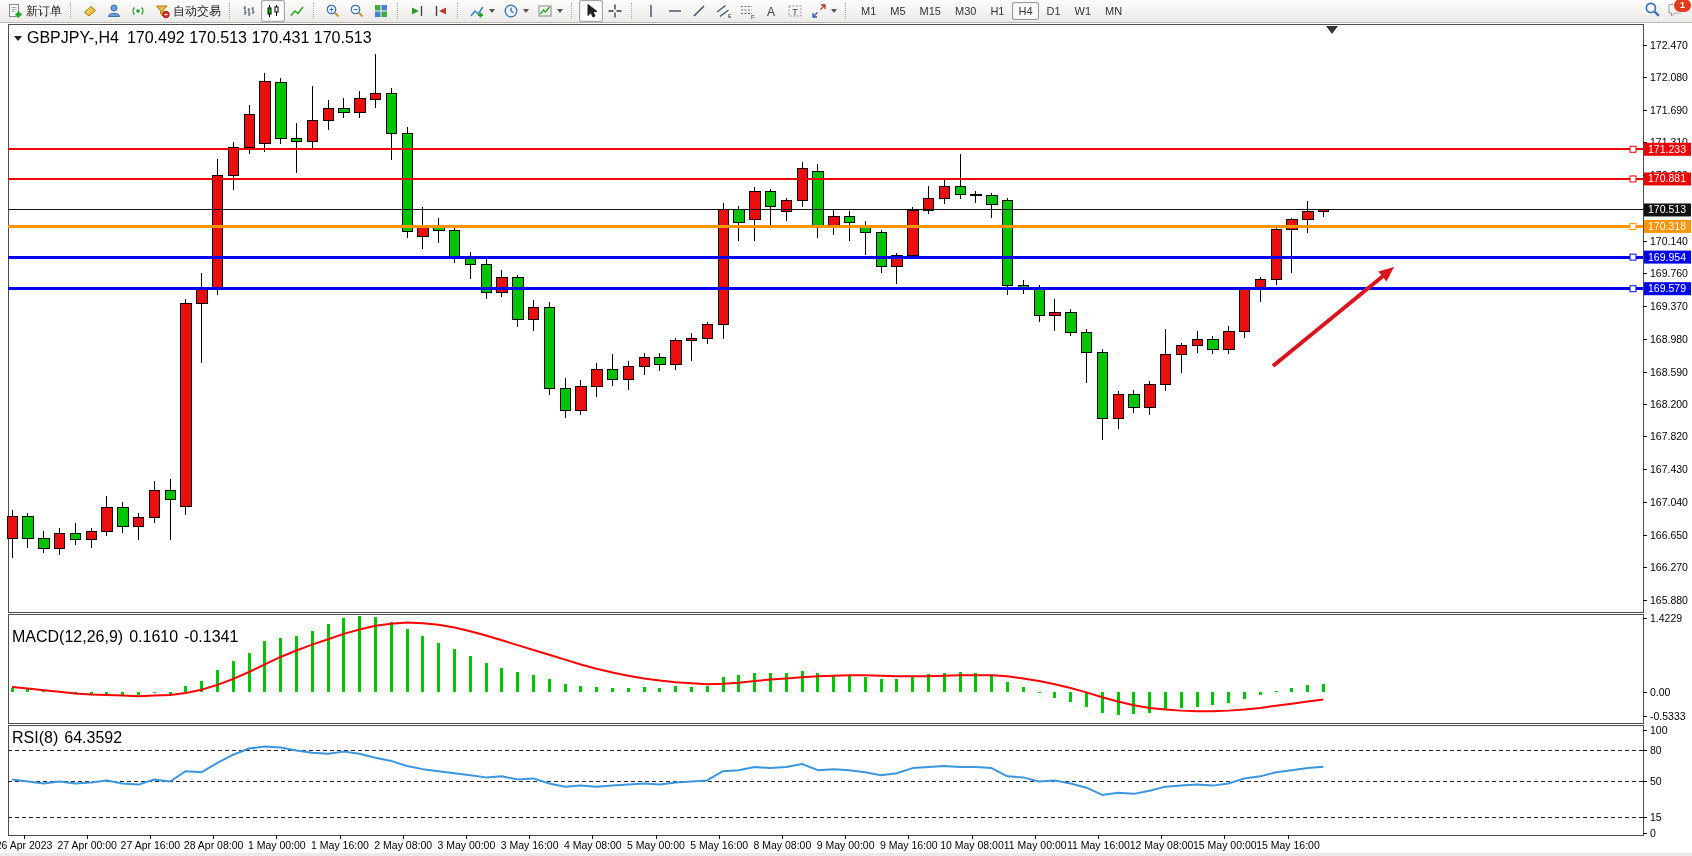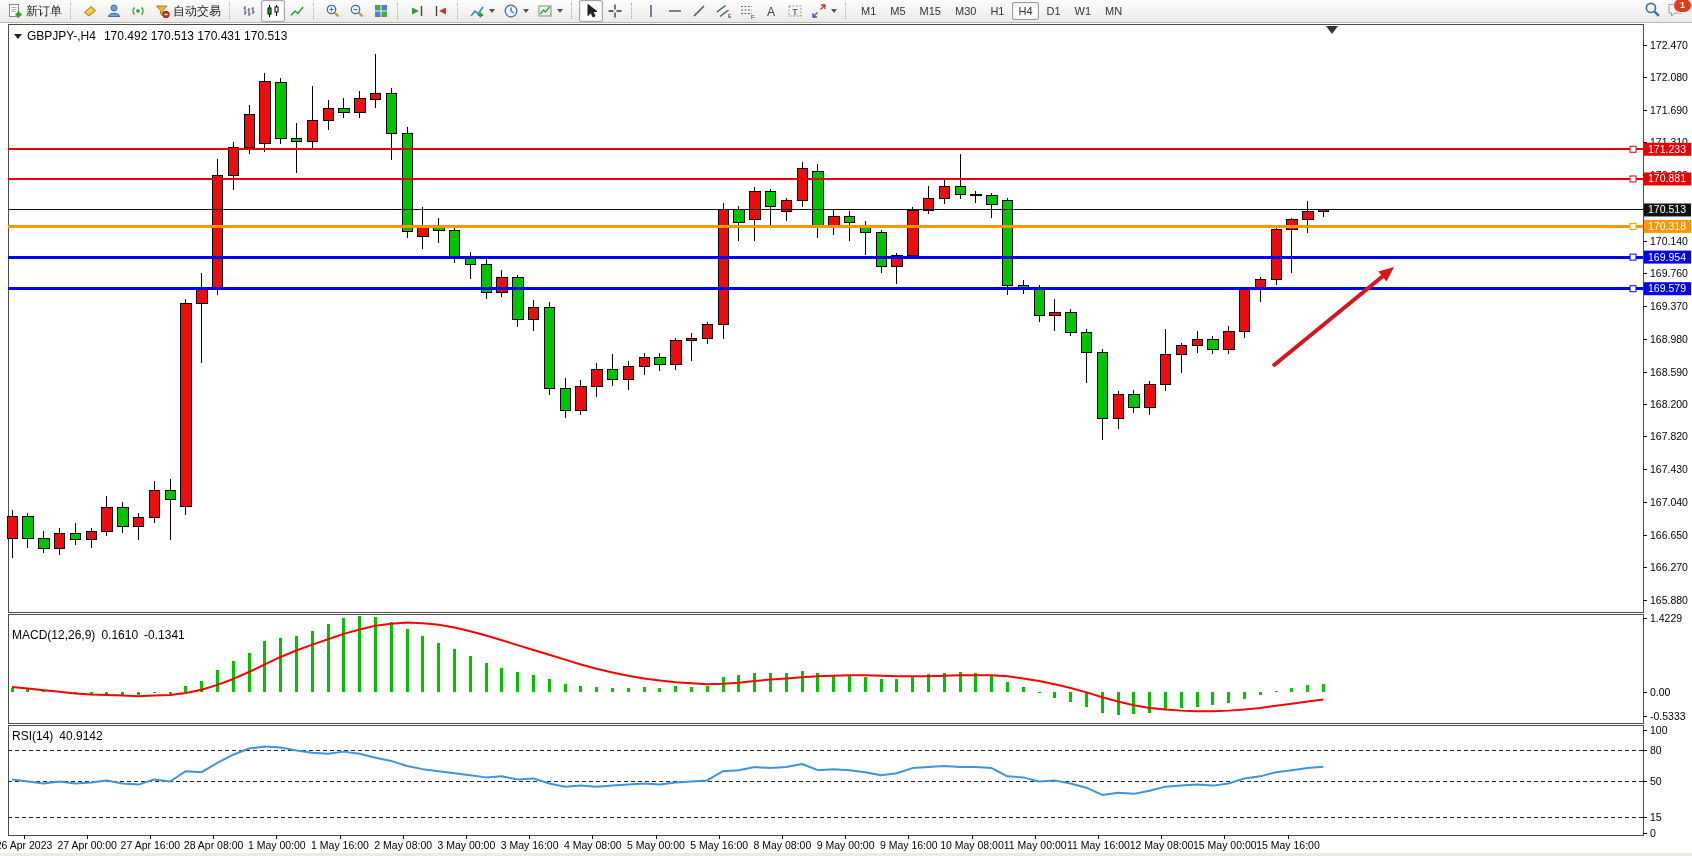--- a/index.html
+++ b/index.html
@@ -19,21 +19,21 @@
   .tf.active{background:#fbfbfb;border-color:#9a9a9a;box-shadow:inset 0 0 2px #d5d5d5;}
   .tb-right{margin-left:auto;display:flex;align-items:center;gap:6px;padding-right:4px;}
   .chat-wrap{position:relative;}
   .badge{position:absolute;top:-4px;right:-7px;min-width:13px;height:13px;border-radius:8px;background:#e03c1e;
     color:#fff;font-size:9px;font-weight:bold;display:flex;align-items:center;justify-content:center;padding:0 2px;
     border:1px solid #fff;}
 
   
   .chart-region{position:relative;width:1692px;height:834px;background:#fff;padding-left:29px;}
   .chart-region svg.main{position:absolute;left:0;top:0;}
-  .overlay{position:absolute;z-index:5;pointer-events:none;font-size:12px;color:#000;white-space:nowrap;}
+  .overlay{position:absolute;z-index:5;pointer-events:none;font-size:16px;color:#000;white-space:nowrap;}
   .title-caret{display:inline-block;width:0;height:0;border-left:4px solid transparent;border-right:4px solid transparent;
     border-top:5px solid #222;margin-right:5px;vertical-align:middle;}
   .ohlc{margin-left:8px;}
   .ind-val{margin-left:6px;}
   svg text{font-family:"Liberation Sans",sans-serif;}
 </style>
 </head>
 <body>
 
 <div class="app">
@@ -691,16 +691,16 @@
 
     <div class="overlay" style="left:14px;top:6px;">
       <span class="title-caret"></span><span>GBPJPY-,H4</span><span class="ohlc">170.492 170.513 170.431 170.513</span>
     </div>
 
     <div class="overlay" style="left:12px;top:594px;margin-top:11px;">
       <span>MACD(12,26,9)</span><span class="ind-val">0.1610</span><span class="ind-val">-0.1341</span>
     </div>
 
     <div class="overlay" style="left:12px;top:706px;">
-      <span>RSI(14)</span><span class="ind-val">40.9142</span>
+      <span>RSI(8)</span><span class="ind-val">64.3592</span>
     </div>
   </div>
 </div>
 
 </body></html>

